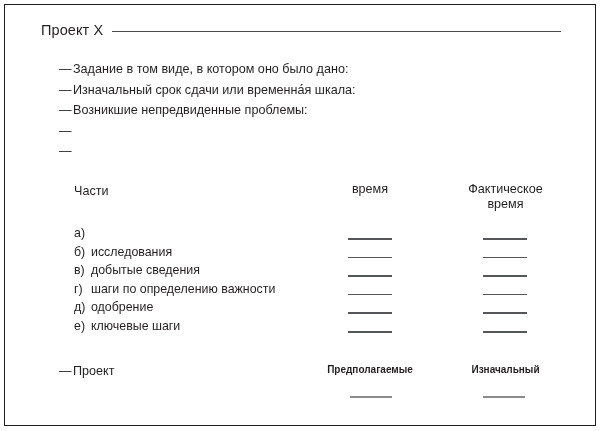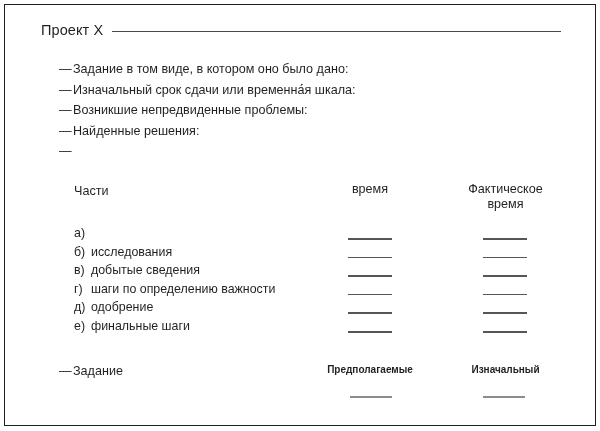--- a/index.html
+++ b/index.html
@@ -191,21 +191,20 @@
     <div class="bullet">
       <span class="dash">—</span>
       <span class="btext">Изначальный срок сдачи или временна́я шкала:</span>
     </div>
     <div class="bullet">
       <span class="dash">—</span>
       <span class="btext">Возникшие непредвиденные проблемы:</span>
     </div>
     <div class="bullet">
       <span class="dash">—</span>
-      <span class="btext">Найденные решения:</span>
     </div>
     <div class="bullet">
       <span class="dash">—</span>
     </div>
   </div>
 
   <div class="table">
 
     <div class="hdr col-parts">Части</div>
 
@@ -243,28 +242,28 @@
         <span class="blank act"></span>
       </div>
       <div class="row">
         <span class="marker">д)</span>
         <span class="rlabel">одобрение</span>
         <span class="blank est"></span>
         <span class="blank act"></span>
       </div>
       <div class="row">
         <span class="marker">е)</span>
-        <span class="rlabel">финальные шаги</span>
+        <span class="rlabel">ключевые шаги</span>
         <span class="blank est"></span>
         <span class="blank act"></span>
       </div>
     </div>
   </div>
 
   <div class="costs-row">
     <span class="dash">—</span>
-    <span>Задание</span>
+    <span>Проект</span>
   </div>
   <div class="costs-hdr est">Предполагаемые</div>
   <div class="costs-hdr act">Изначальный</div>
   <span class="costs-blank est"></span>
   <span class="costs-blank act"></span>
 </div>
 
 </body></html>

